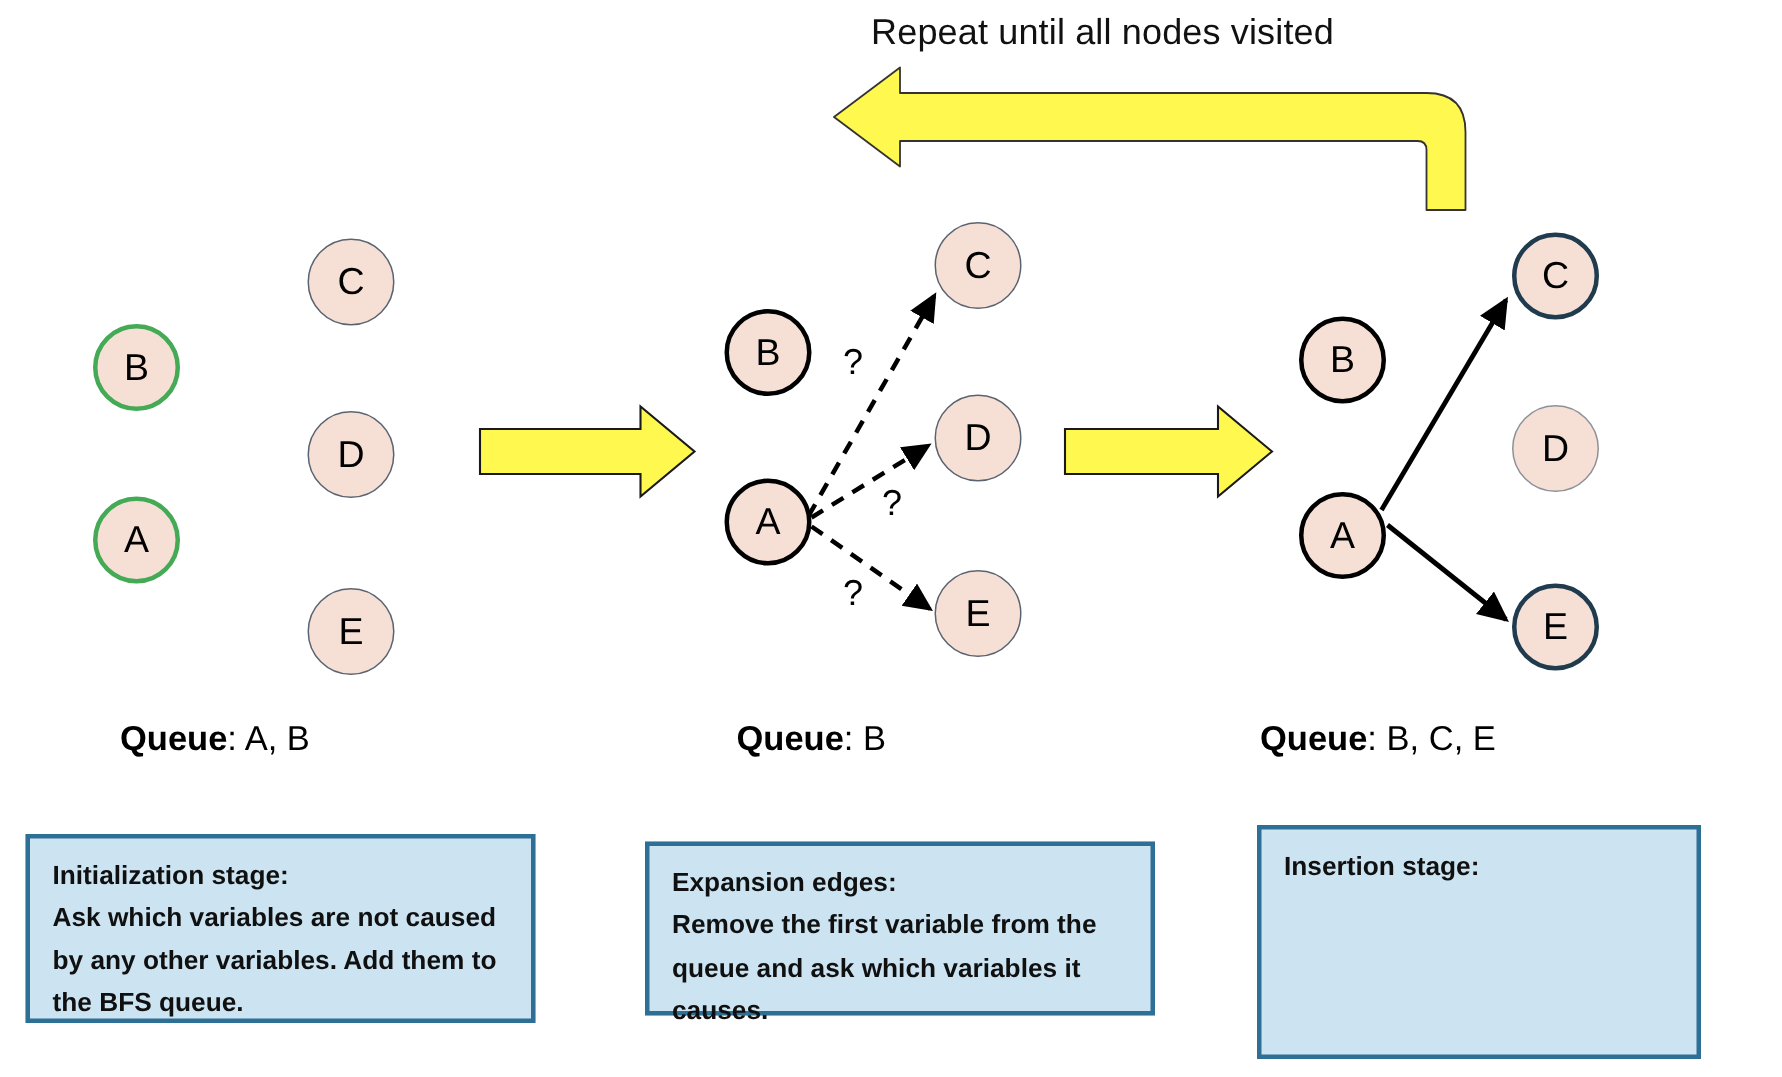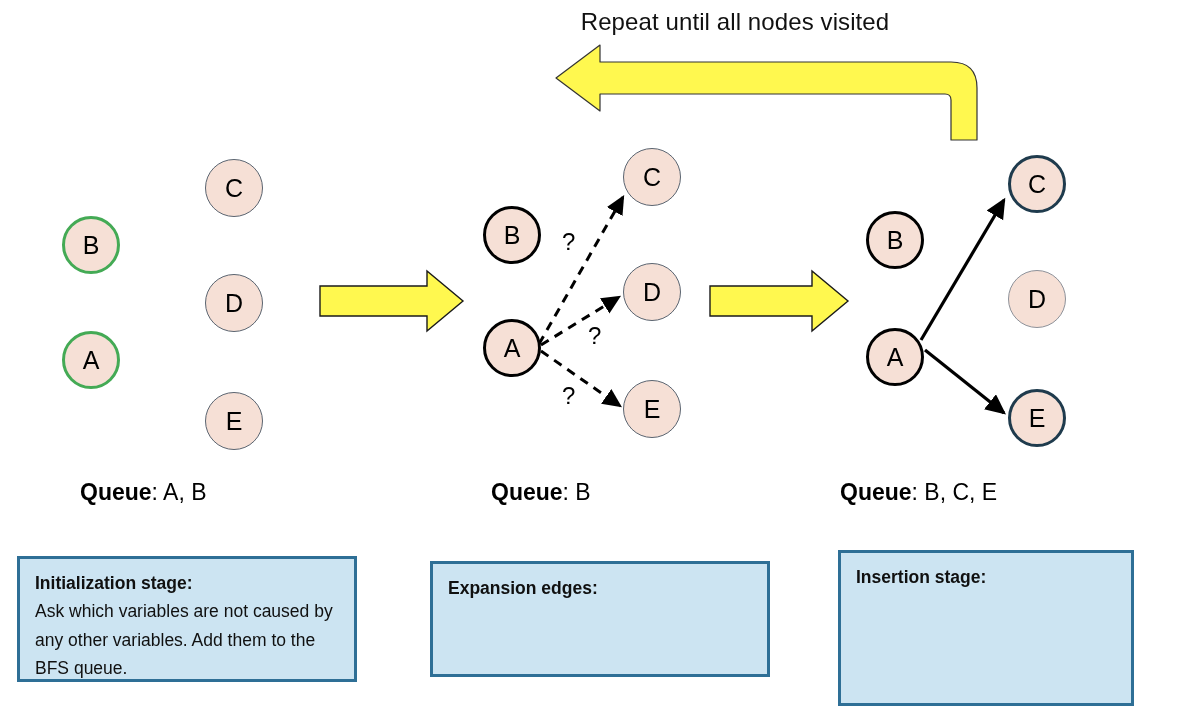--- a/index.html
+++ b/index.html
@@ -73,21 +73,21 @@
     box-sizing: border-box;
     padding: 10px 13px 9px 15px;
     font-size: 17.5px;
     line-height: 1.62;
     color: #101010;
   }
   .stage-box .stage-title {
     font-weight: bold;
     display: block;
   }
-  .stage-box .stage-body { display: block; }
+  .stage-box .stage-body { display: block; font-weight: bold; }
 
   
   .qmark {
     position: absolute;
     font-size: 24px;
     color: #000000;
   }
 </style>
 </head>
 <body>
@@ -188,20 +188,21 @@
 <div class="qmark" style="left:562px; top:228px;">?</div>
 <div class="qmark" style="left:588px; top:322px;">?</div>
 <div class="qmark" style="left:562px; top:382px;">?</div>
 
 <div class="queue" style="left:491px; top:479px;">
   <b>Queue</b><i>: </i><i>B</i>
 </div>
 
 <div class="stage-box" style="left:430px; top:561px; width:340px; height:116px;">
   <span class="stage-title">Expansion edges:</span>
+  <span class="stage-body">Remove the first variable from the queue and ask which variables it causes.</span>
 </div>
 
 <div class="node black" style="left:866px; top:211px; width:58px; height:58px;">
   <span>B</span>
 </div>
 <div class="node black" style="left:866px; top:328px; width:58px; height:58px;">
   <span>A</span>
 </div>
 <div class="node navy" style="left:1008px; top:155px; width:58px; height:58px;">
   <span>C</span>

